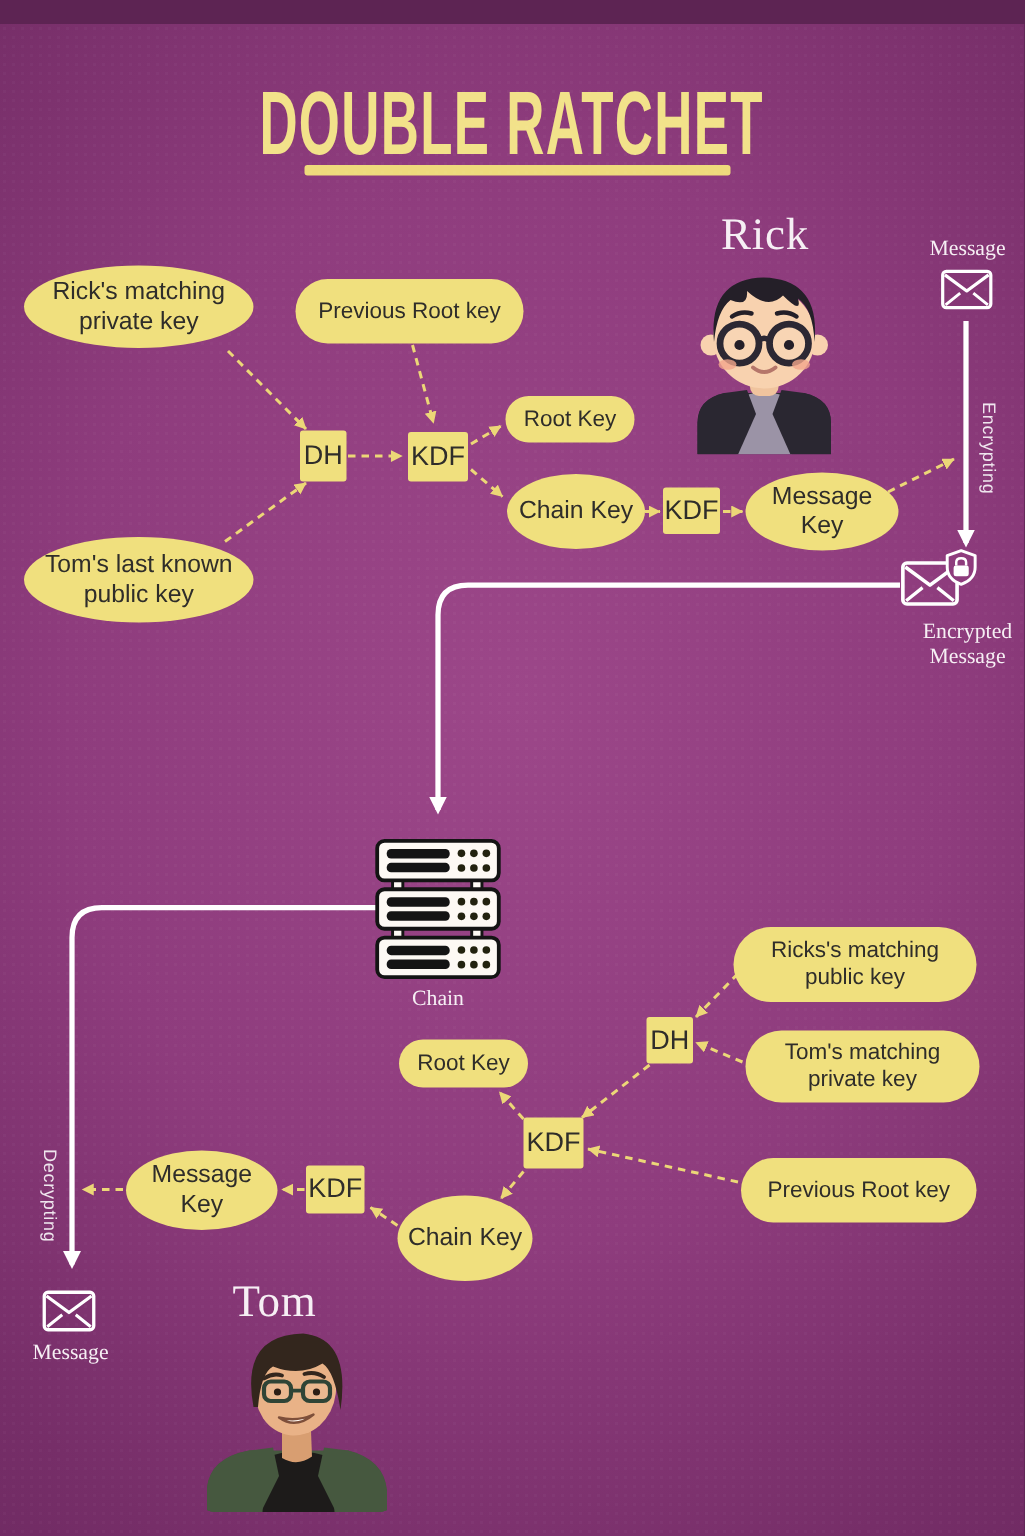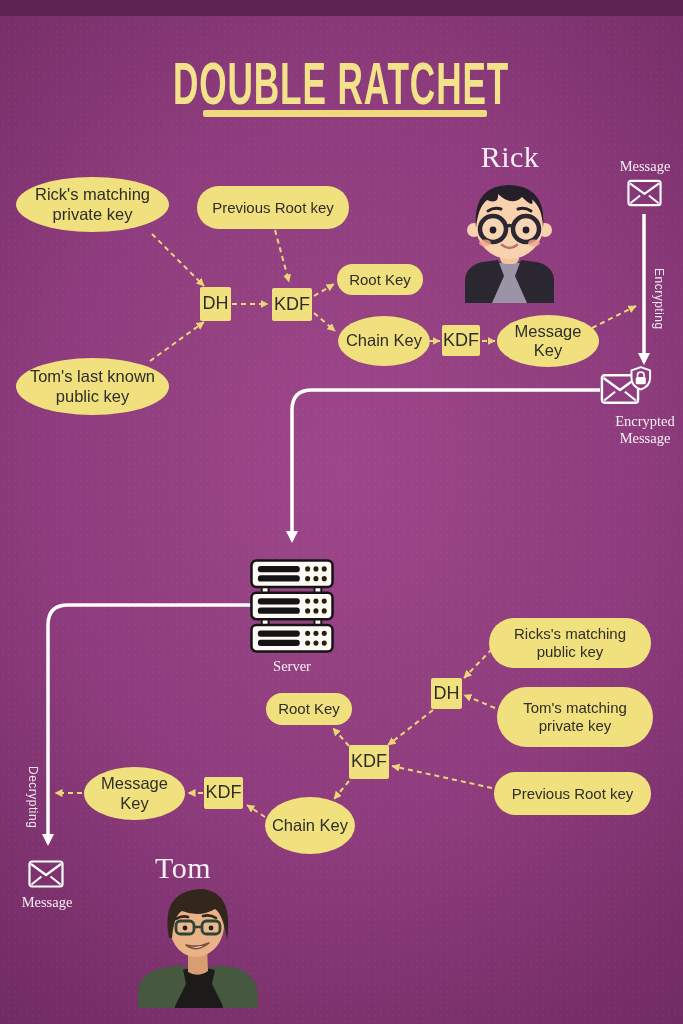--- a/index.html
+++ b/index.html
@@ -188,24 +188,24 @@
         <rect x="8" y="82.5" width="43" height="6.5" rx="3" fill="#141414"></rect>
         <circle cx="59" cy="76" r="2.6" fill="#22220f"></circle>
           <circle cx="67.5" cy="76" r="2.6" fill="#22220f"></circle>
           <circle cx="76" cy="76" r="2.6" fill="#22220f"></circle>
         <circle cx="59" cy="86" r="2.6" fill="#22220f"></circle>
           <circle cx="67.5" cy="86" r="2.6" fill="#22220f"></circle>
           <circle cx="76" cy="86" r="2.6" fill="#22220f"></circle>
       </g>
     </svg>
   </div>
-  <div class="wlabel small-label" style="left:256px; top:642px; width:72px;">Server</div>
+  <div class="wlabel small-label" style="left:256px; top:642px; width:72px;">Chain</div>
 
   <div class="node pill" style="left:489px; top:602px; width:162px; height:50px;">Ricks's matching public key</div>
-  <div class="node pill" style="left:497px; top:671px; width:156px; height:60px;">Tom's matching private key</div>
+  <div class="node pill" style="left:497px; top:671px; width:156px; height:48px;">Tom's matching private key</div>
   <div class="node pill" style="left:494px; top:756px; width:157px; height:43px;">Previous Root key</div>
   <div class="node box" style="left:431px; top:662px; width:31px; height:31px;">DH</div>
   <div class="node box" style="left:349px; top:729px; width:40px; height:34px;">KDF</div>
   <div class="node pill" style="left:266px; top:677px; width:86px; height:32px;">Root Key</div>
   <div class="node ellipse" style="left:265px; top:781px; width:90px; height:57px;">Chain Key</div>
   <div class="node box" style="left:204px; top:761px; width:39px; height:32px;">KDF</div>
   <div class="node ellipse" style="left:84px; top:751px; width:101px; height:53px;">Message Key</div>
 
   <div class="vlabel" style="left:26px; top:750px; height:75px;">Decrypting</div>
 

